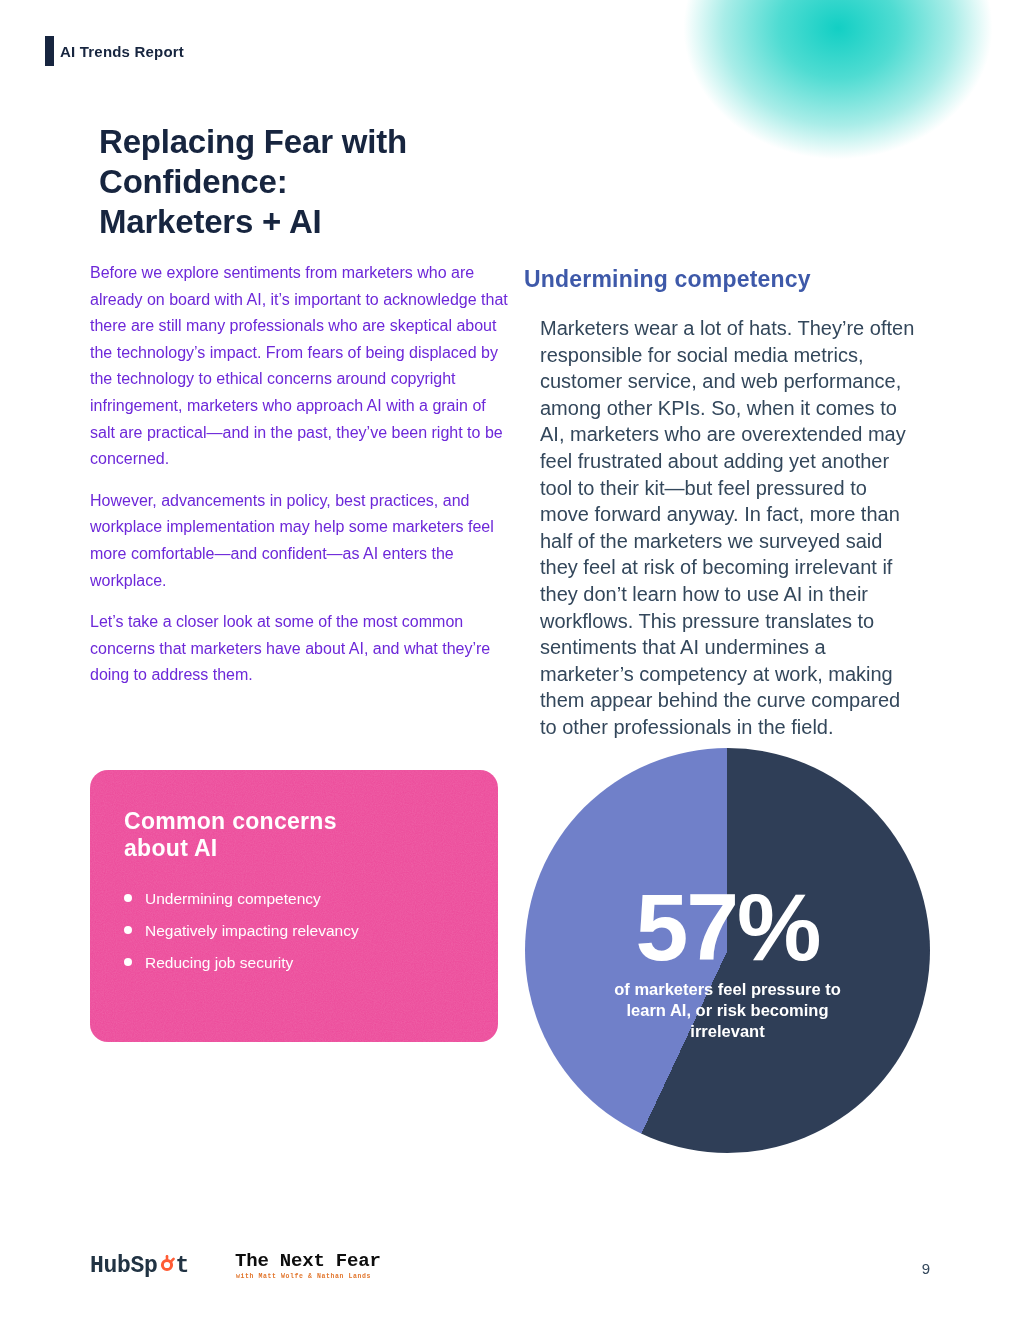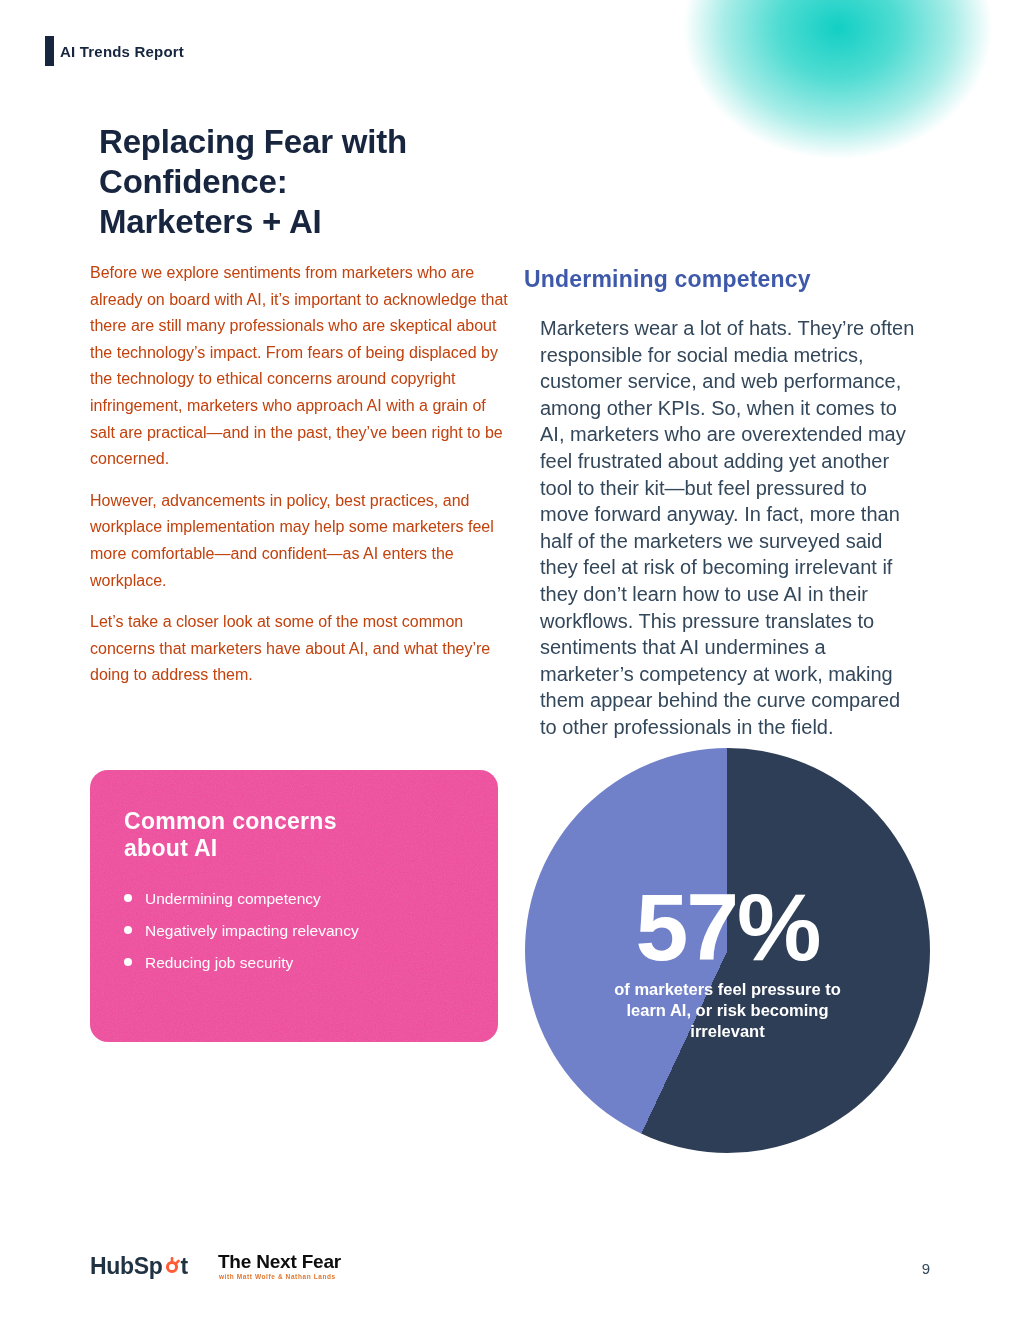--- a/index.html
+++ b/index.html
@@ -19,21 +19,21 @@
   .report-tag .bar{width:9px;height:30px;background:#17253f;}
   .report-tag .label{font-size:15px;font-weight:700;color:#17253f;letter-spacing:.2px;}
   
   .page-title{
     position:absolute;left:99px;top:122px;width:480px;margin:0;
     font-size:33px;line-height:40px;font-weight:800;color:#17253f;
     white-space:pre-line;letter-spacing:-.2px;
   }
   
   .left-col{position:absolute;left:90px;top:260px;width:418px;}
-  .left-col p{margin:0 0 15px;font-size:16px;line-height:26.6px;color:#c2410c;}
+  .left-col p{margin:0 0 15px;font-size:16px;line-height:26.6px;color:#6d28d9;}
   
   .right-col{position:absolute;left:524px;top:266px;width:408px;}
   .right-col h2{margin:0 0 22px;font-size:23px;font-weight:800;color:#3e59a9;letter-spacing:.2px;}
   .right-col p{margin:16px;font-size:20px;line-height:26.6px;color:#33475b;}
   
   .concerns-card{
     position:absolute;left:90px;top:770px;width:408px;height:272px;
     background:#ec4899;border-radius:18px;box-sizing:border-box;
     padding:38px 34px;color:#fff;overflow:hidden;
   }
@@ -48,21 +48,21 @@
   
   .pie-wrap{position:absolute;left:525px;top:748px;width:405px;height:405px;}
   .pie{width:405px;height:405px;border-radius:50%;}
   .pie-text{
     position:absolute;inset:0;display:flex;flex-direction:column;align-items:center;
     justify-content:center;transform:translateY(10px);color:#fff;text-align:center;
   }
   .pie-pct{font-size:95px;font-weight:800;line-height:1;letter-spacing:-2px;}
   .pie-caption{width:260px;margin-top:4px;font-size:16.5px;font-weight:700;line-height:21px;}
   
-  .footer{position:absolute;left:90px;top:1252px;width:840px;display:flex;align-items:center;gap:30px;}
+  .footer{position:absolute;left:90px;top:1252px;width:840px;display:flex;align-items:center;gap:46px;font-family:Liberation Mono, monospace;}
   .hubspot-logo{display:flex;align-items:baseline;font-size:23px;font-weight:800;color:#213343;letter-spacing:-.3px;}
   .hubspot-logo svg{margin:0 0 0 1px;}
   .nextwave-logo{display:flex;flex-direction:column;line-height:1;}
   .nextwave-logo .nw-title{font-size:19px;font-weight:800;color:#0d0d0d;letter-spacing:-.2px;}
   .nextwave-logo .nw-tag{font-size:6.5px;font-weight:700;color:#e2762d;letter-spacing:.6px;margin-top:3px;margin-left:1px;}
   .page-number{position:absolute;right:90px;top:1260px;font-size:15px;color:#33475b;}
 </style>
 </head>
 <body>
 

